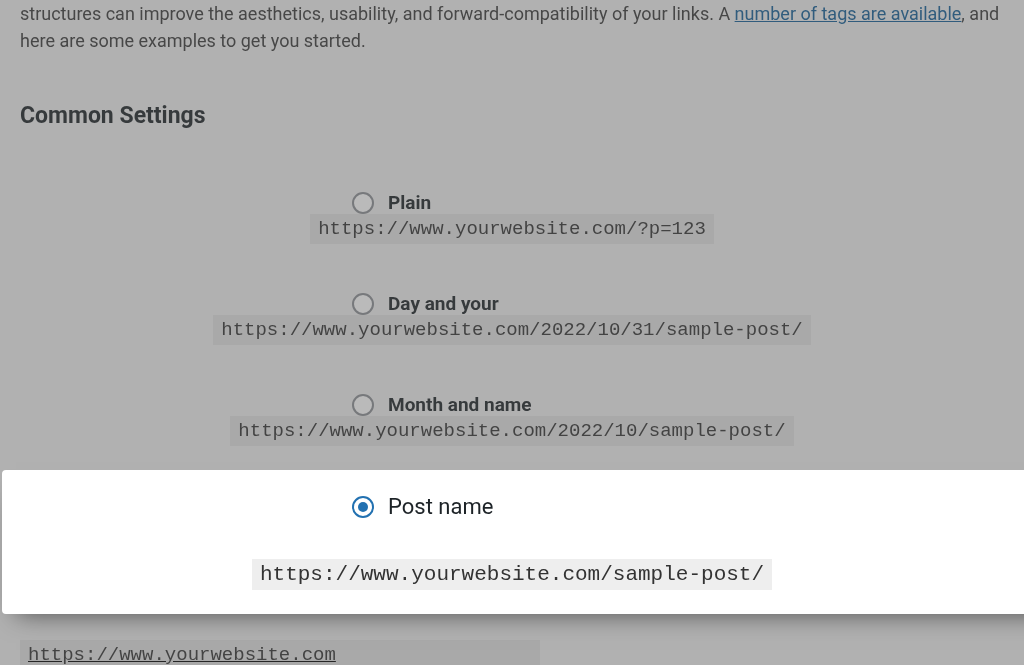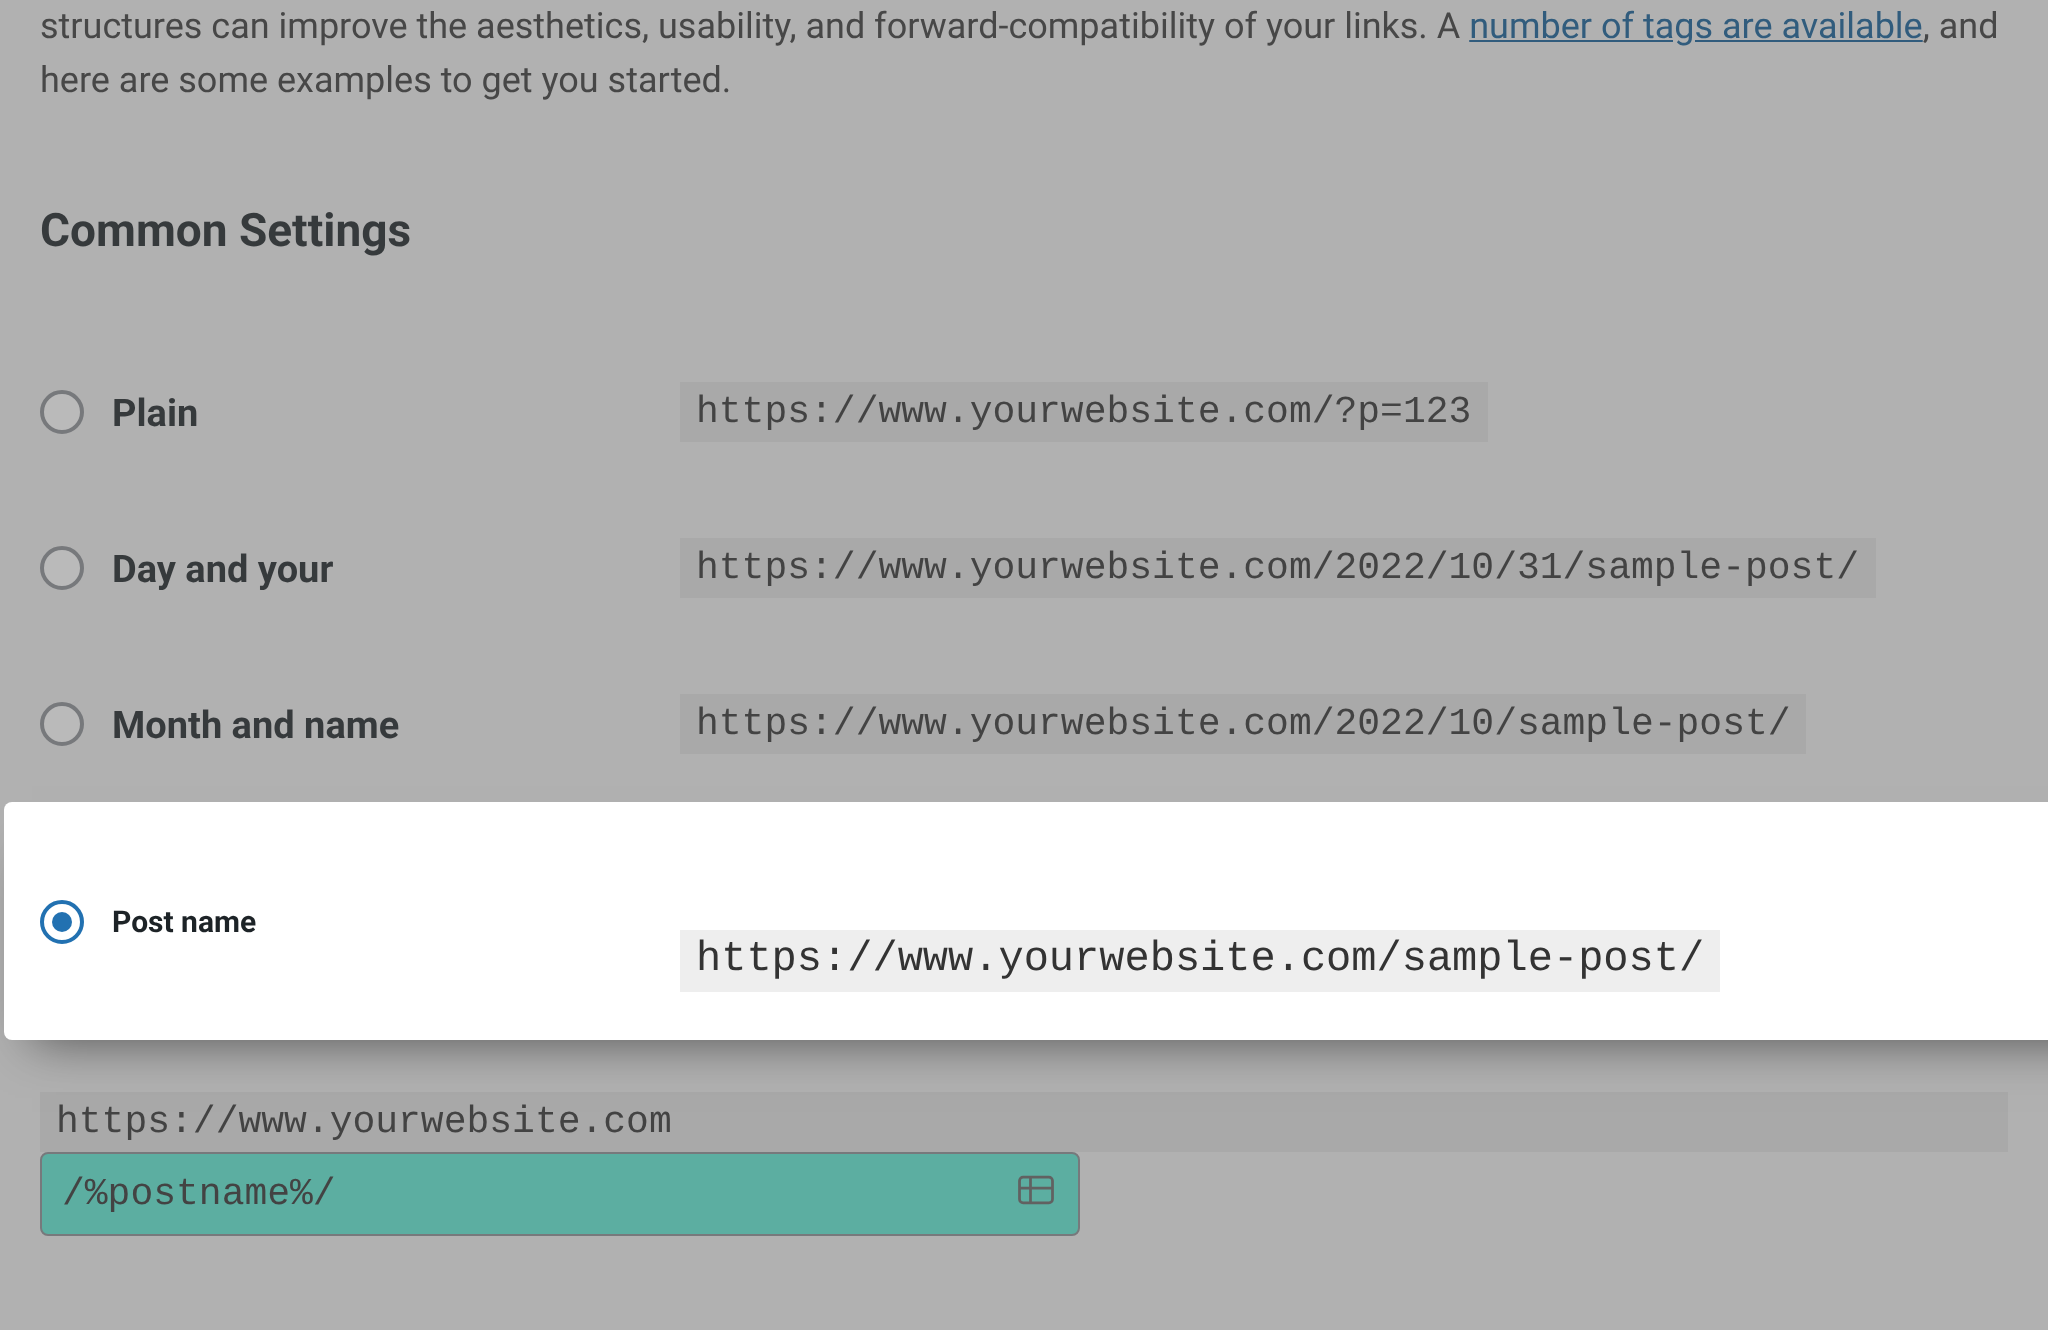--- a/index.html
+++ b/index.html
@@ -36,20 +36,21 @@
     color: #1d2327;
     margin-top: 48px;
   }
   .options {
     margin-top: 38px;
   }
   .row {
     display: flex;
     align-items: center;
     padding: 24px 0;
+    flex-direction: column;
   }
   .row .radio-cell {
     display: flex;
     align-items: center;
     width: 320px;
     gap: 14px;
   }
   .radio {
     width: 22px;
     height: 22px;
@@ -73,20 +74,21 @@
     left: 50%;
     transform: translate(-50%, -50%);
   }
   .radio-label {
     font-size: 19px;
     font-weight: 700;
     color: #1d2327;
   }
   .url-cell {
     flex: 1;
+    text-decoration: underline;
   }
   .url-chip {
     font-family: Menlo, Consolas, "Courier New", monospace;
     font-size: 19px;
     color: #333;
     background: #e2e2e2;
     padding: 4px 8px;
     display: inline-block;
   }
 
@@ -130,21 +132,21 @@
     position: relative;
     z-index: 100;
     background: #fff;
     margin-left: -18px;
     margin-right: -90px;
     padding: 24px 90px 24px 18px;
     border-radius: 4px;
     box-shadow: 0 14px 24px -14px rgba(0,0,0,0.55);
   }
   .highlight .radio-cell { width: 320px; }
-  .highlight .radio-label { font-size: 15px; font-weight: 700; }
+  .highlight .radio-label { font-size: 22px; font-weight: 400; }
   .highlight .url-chip { background: #eeeeee; font-size: 21px; margin-top: 40px; }
   .highlight .radio { border-color: #2271b1; }
 </style>
 </head>
 <body>
 
 <div class="page">
 
   <p class="intro">
     <span>structures can improve the aesthetics, usability, and forward-compatibility of your links. A </span><a href="#">number of tags are available</a><span>, and here are some examples to get you started.</span>

